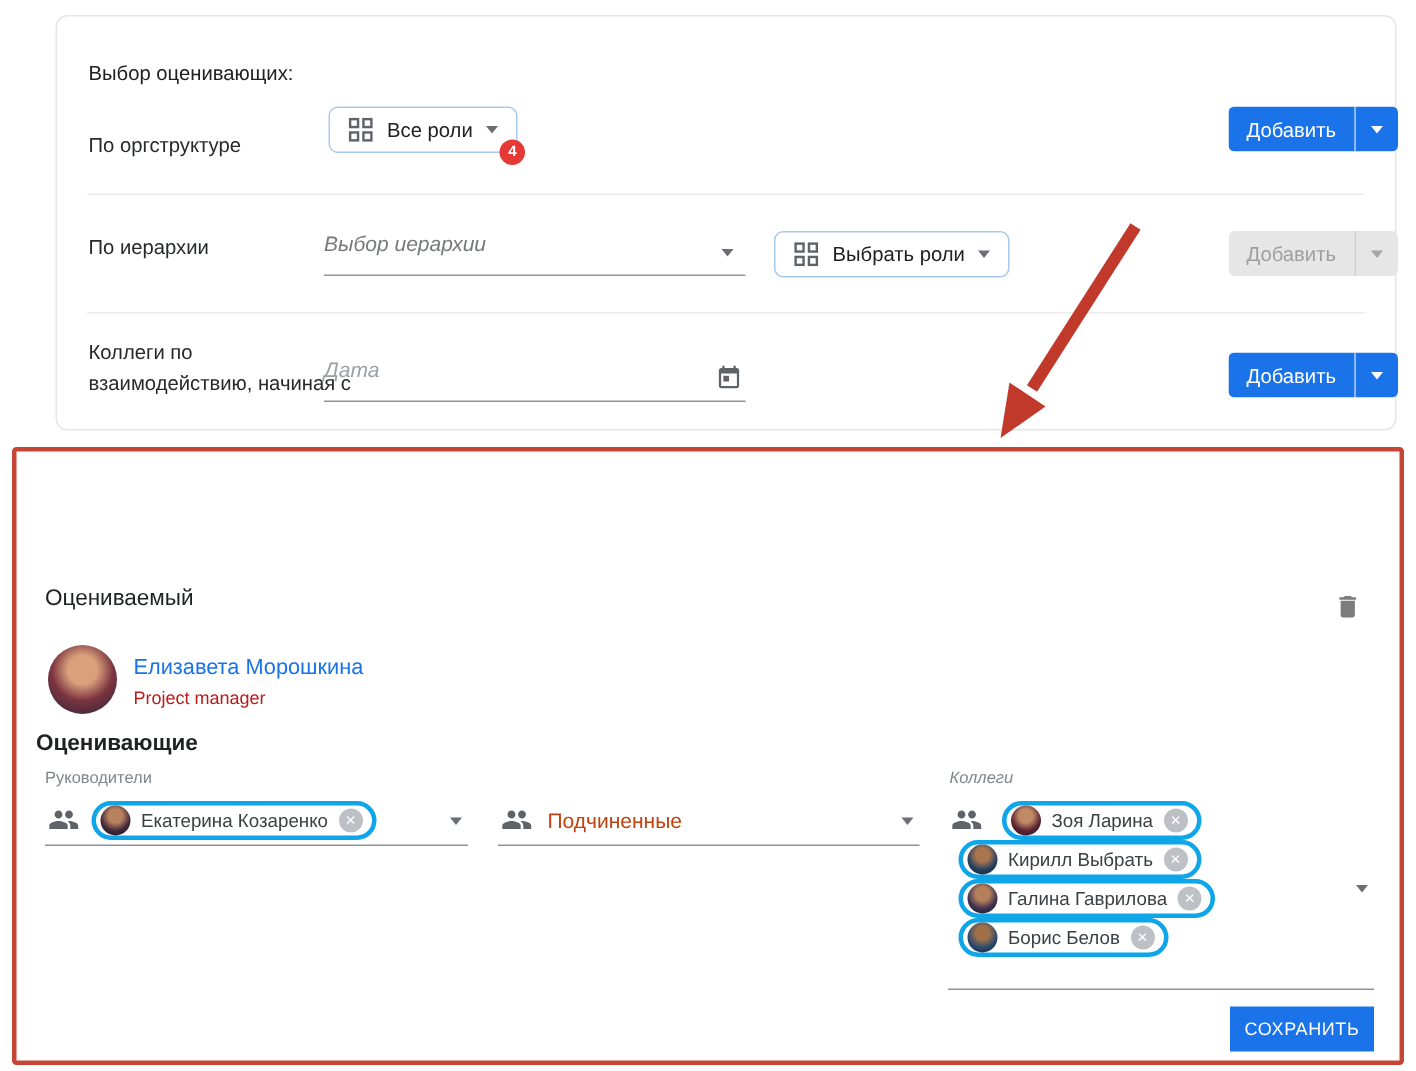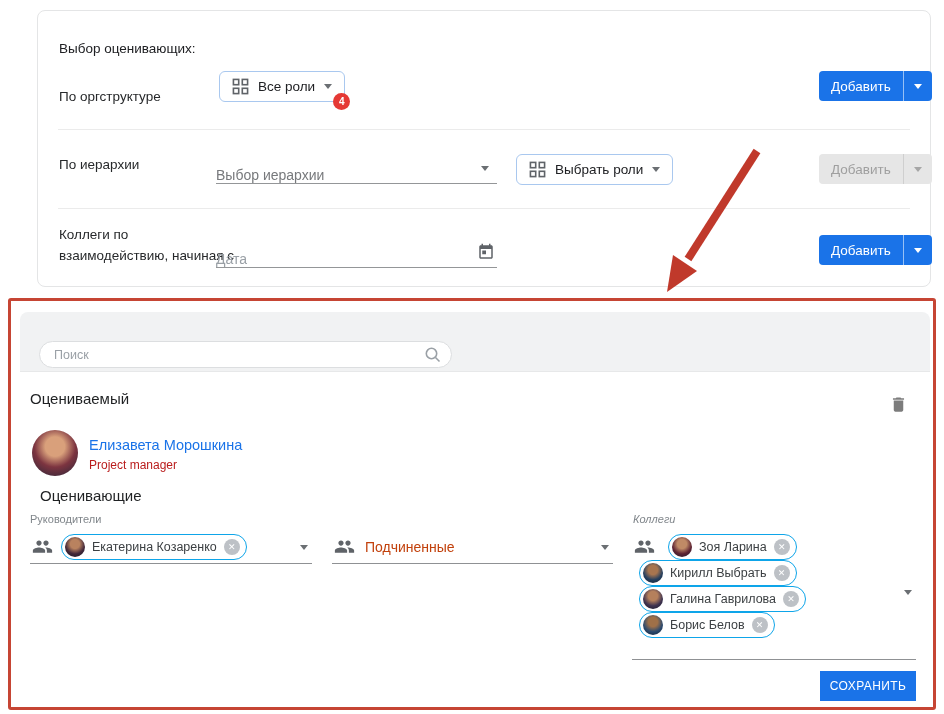--- a/index.html
+++ b/index.html
@@ -44,21 +44,21 @@
     background:#1a73e8; border:none; border-left:1px solid rgba(255,255,255,.55);
     width:29px; display:flex; align-items:center; justify-content:center; cursor:pointer;
   }
   .split-btn .arrow .caret { border-top-color:#fff; }
   .split-btn.disabled .main, .split-btn.disabled .arrow { background:#e6e6e6; color:#9f9f9f; cursor:default; }
   .split-btn.disabled .arrow { border-left-color:#cfcfcf; }
   .split-btn.disabled .arrow .caret { border-top-color:#a6a6a6; }
 
   .ufield {
     position:absolute; height:30px; border-bottom:1px solid #949698;
-    display:flex; align-items:flex-end;
+    display:flex; align-items:flex-start;font-style:italic;
   }
   .ufield .ph { font-size:14px; color:#77797c; }
   .ufield .ph.lighter { color:#9aa0a6; }
   .ufield .caret { position:absolute; right:8px; top:12px; }
   .ufield .cal { position:absolute; right:2px; top:5px; }
 
   
   .arrow-svg { position:absolute; left:0; top:0; pointer-events:none; }
 
   
@@ -92,21 +92,21 @@
   .person-role { position:absolute; left:78px; top:157px; font-size:12px; color:#b91c1c; }
 
   .col-label { position:absolute; font-size:11px; color:#80868b; }
 
   .sel-field { position:absolute; border-bottom:1px solid #8f9194; }
   .group-ic { position:absolute; left:2px; top:4px; }
   .sel-field .caret { position:absolute; right:4px; }
 
   .chip {
     display:inline-flex; align-items:center; gap:7px; height:26px;
-    background:#fff; border:1px solid #0ea5e9; border-radius:13px;
+    background:#fff; border:3px solid #0ea5e9; border-radius:13px;
     padding:0 6px 0 3px; cursor:default;
   }
   .chip .cav { width:20px; height:20px; border-radius:50%; }
   .cav.a1 { background:radial-gradient(circle at 50% 35%, #b9825f 0 28%, #42283a 60%, #14141f 100%); }
   .cav.a2 { background:radial-gradient(circle at 50% 35%, #c08a66 0 28%, #5d2333 60%, #1b1c2f 100%); }
   .cav.a3 { background:radial-gradient(circle at 50% 35%, #a8754f 0 28%, #27405f 60%, #101a2b 100%); }
   .cav.a4 { background:radial-gradient(circle at 50% 35%, #b5805c 0 28%, #3f3350 60%, #161626 100%); }
   .cav.a5 { background:radial-gradient(circle at 50% 35%, #9f7048 0 28%, #2c4a6e 60%, #0f1a2c 100%); }
   .chip .cname { font-size:12.5px; color:#3c4043; white-space:nowrap; }
   .chip-x {
@@ -202,41 +202,33 @@
   </div>
 </div>
 
 <svg class="arrow-svg" width="944" height="714" viewBox="0 0 944 714">
   <line x1="757" y1="151" x2="688" y2="259" stroke="#c0392b" stroke-width="8"></line>
   <polygon points="667,292 697,271 673,255" fill="#c0392b"></polygon>
 </svg>
 
 <div class="red-panel">
 
-  <div class="search-strip">
-    <div class="search-pill">
-      <input type="text" placeholder="Поиск" style="">
-      <svg class="icon" width="17" height="17" viewBox="0 0 17 17">
-          <use href="#i-search"></use>
-        </svg>
-    </div>
-  </div>
 
   <div class="h-section" style="left:19px; top:89px;">Оцениваемый</div>
   <button class="trash-btn">
     <svg class="icon" width="19" height="19" viewBox="0 0 24 24">
         <use href="#i-trash"></use>
       </svg>
   </button>
 
   <div class="avatar"></div>
   <div class="person-name">Елизавета Морошкина</div>
   <div class="person-role">Project manager</div>
 
-  <div class="h-section" style="left:29px; top:186px;">Оценивающие</div>
+  <div class="h-section" style="left:13px; top:186px;font-weight:bold;">Оценивающие</div>
 
   <div class="col-label" style="left:19px; top:212px;">Руководители</div>
   <div class="col-label" style="left:622px; top:212px;font-style:italic;">Коллеги</div>
 
   <div class="sel-field" style="left:19px; top:231px; width:282px; height:32px;">
     <svg class="icon group-ic" width="21" height="21" viewBox="0 0 24 24">
         <use href="#i-group"></use>
       </svg>
     <span class="chip" style="position:absolute; left:31px; top:2px;">
       <span class="cav a1"></span>

